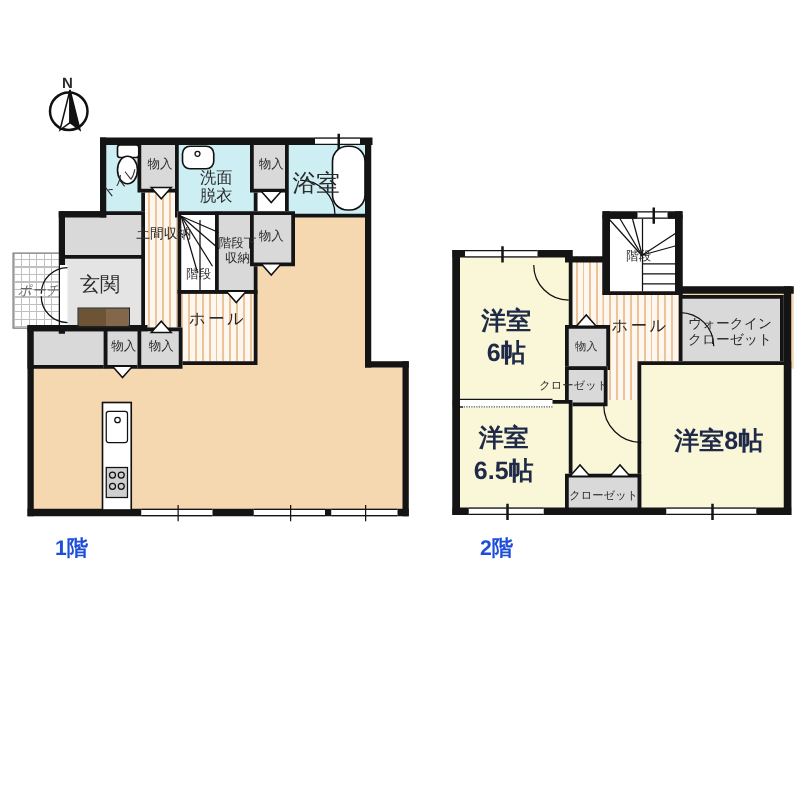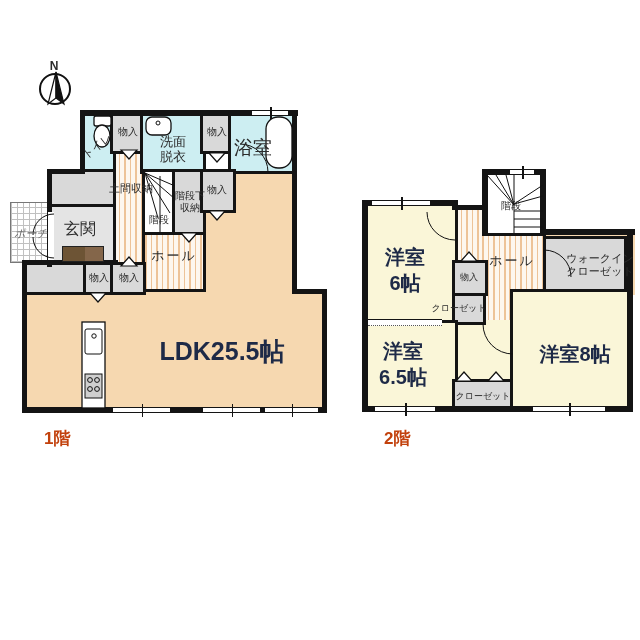--- a/index.html
+++ b/index.html
@@ -18,21 +18,21 @@
   .stripes{background:repeating-linear-gradient(90deg,#edc398 0px,#edc398 1.5px,#fdf7ef 1.5px,#fdf7ef 5.5px);}
   .hatch{background-image:repeating-linear-gradient(0deg,#c0c0c0 0 1px,transparent 1px 6px),
                           repeating-linear-gradient(90deg,#c0c0c0 0 1px,transparent 1px 6px);
          background-color:#fff;border:1px solid #777;}
   .wall{position:absolute;background:#141414;z-index:3;}
   .window{position:absolute;background:#fff;border-top:1.5px solid #141414;border-bottom:1.5px solid #141414;z-index:4;box-sizing:border-box;}
   .wtick{position:absolute;top:-4px;width:1.5px;height:13px;background:#141414;left:50%;}
   svg.overlay{position:absolute;left:0;top:0;z-index:5;}
   .lbl{position:absolute;z-index:6;color:#2b2b2b;white-space:nowrap;transform:translate(-50%,-50%);text-align:center;line-height:1.15;}
   .big{color:#1e2a47;font-weight:600;}
-  .floorlbl{position:absolute;z-index:6;font-size:17px;font-weight:700;color:#c2410c;}
+  .floorlbl{position:absolute;z-index:6;font-size:17px;font-weight:700;color:#1d4ed8;}
   .brown{position:absolute;z-index:4;background:linear-gradient(90deg,#6d5435 0 55%,#84664a 55% 100%);border:1px solid #222;box-sizing:border-box;}
 </style>
 </head>
 <body>
 
 <div class="canvas">
 
   <div class="fill peach" style="left:230px;top:169px;width:65px;height:126px;"></div>
   <div class="fill peach" style="left:200px;top:210px;width:33px;height:85px;"></div>
   <div class="fill peach" style="left:22px;top:289px;width:305px;height:122px;"></div>
@@ -208,31 +208,30 @@
   <div class="lbl" style="left:31px;top:233px;font-size:11px;color:#666;font-style:italic;">ポーチ</div>
   <div class="lbl" style="left:159px;top:220px;font-size:10px;">階段</div>
   <div class="lbl" style="left:190px;top:201px;font-size:10px;">
     <span>階段下</span><br>
     <span>収納</span>
   </div>
   <div class="lbl" style="left:217px;top:190px;font-size:10px;">物入</div>
   <div class="lbl" style="left:174px;top:256px;font-size:13px;letter-spacing:2px;">ホール</div>
   <div class="lbl" style="left:99px;top:278px;font-size:10px;">物入</div>
   <div class="lbl" style="left:129px;top:278px;font-size:10px;">物入</div>
-  <div class="lbl big" style="left:222px;top:351px;font-size:25px;">LDK25.5帖</div>
   <div class="floorlbl" style="left:44px;top:427px;">1階</div>
 
   <div class="lbl" style="left:511px;top:206px;font-size:10px;">階段</div>
   <div class="lbl big" style="left:405px;top:270px;font-size:20px;line-height:1.3;">
     <span>洋室</span><br>
     <span>6帖</span>
   </div>
   <div class="lbl" style="left:512px;top:261px;font-size:13px;letter-spacing:2px;">ホール</div>
   <div class="lbl" style="left:469px;top:277px;font-size:9px;">物入</div>
-  <div class="lbl" style="left:600px;top:266px;font-size:11px;font-family:Liberation Mono, monospace;">
+  <div class="lbl" style="left:584px;top:266px;font-size:11px;">
     <span>ウォークイン</span><br>
     <span>クローゼット</span>
   </div>
   <div class="lbl" style="left:459px;top:308px;font-size:9px;">クローゼット</div>
   <div class="lbl big" style="left:403px;top:364px;font-size:20px;line-height:1.3;">
     <span>洋室</span><br>
     <span>6.5帖</span>
   </div>
   <div class="lbl big" style="left:575px;top:354px;font-size:20px;">洋室8帖</div>
   <div class="lbl" style="left:483px;top:396px;font-size:9px;">クローゼット</div>

